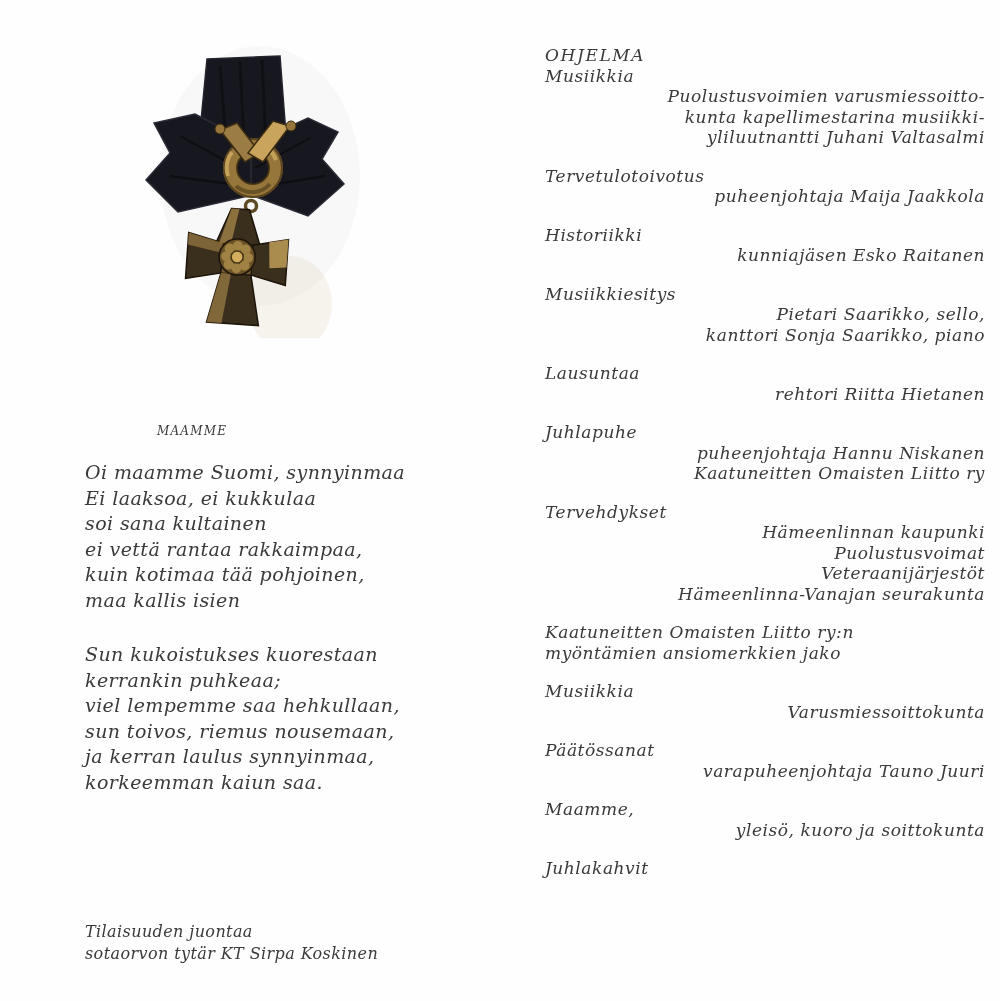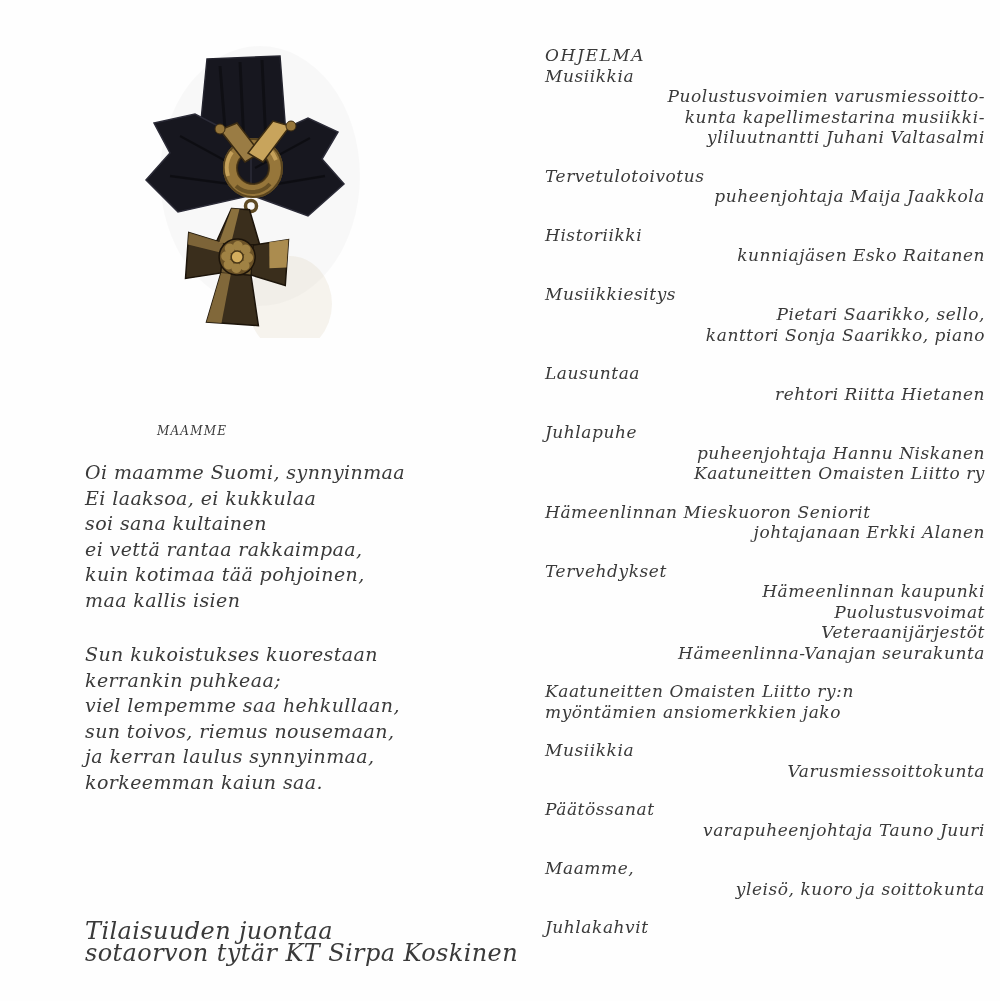--- a/index.html
+++ b/index.html
@@ -13,21 +13,21 @@
     overflow: hidden;
   }
   .medal-wrap { position: absolute; left: 140px; top: 26px; width: 240px; height: 312px; }
   .poem-title {
     position: absolute; left: 157px; top: 424px;
     font-size: 12px; letter-spacing: 1.2px;
   }
   .stanza { position: absolute; left: 85px; font-size: 19px; line-height: 25.5px; letter-spacing: 0.4px; }
   .stanza-1 { top: 460px; }
   .stanza-2 { top: 642px; }
-  .host-note { position: absolute; left: 85px; top: 921px; font-size: 24px; line-height: 21.5px; letter-spacing: 0.4px; }
+  .host-note { position: absolute; left: 85px; top: 921px; font-size: 16px; line-height: 21.5px; letter-spacing: 0.4px; }
   .program {
     position: absolute; left: 545px; top: 45px; width: 440px;
     font-size: 17px; line-height: 20.5px; letter-spacing: 0.55px;
   }
   .prog-title { letter-spacing: 1.6px; font-style: italic; }
   .prog-item { margin-bottom: 18px; }
   .prog-detail { padding-left: 74px; text-align: right; }
   .line { min-height: 20.5px; }
 </style>
 </head>
@@ -143,24 +143,20 @@
     <div class="line prog-label">Lausuntaa</div>
     <div class="line prog-detail">rehtori Riitta Hietanen</div>
   </div>
 
   <div class="prog-item">
     <div class="line prog-label">Juhlapuhe</div>
     <div class="line prog-detail">puheenjohtaja Hannu Niskanen</div>
     <div class="line prog-detail">Kaatuneitten Omaisten Liitto ry</div>
   </div>
 
-  <div class="prog-item">
-    <div class="line prog-label">Hämeenlinnan Mieskuoron Seniorit</div>
-    <div class="line prog-detail">johtajanaan Erkki Alanen</div>
-  </div>
 
   <div class="prog-item">
     <div class="line prog-label">Tervehdykset</div>
     <div class="line prog-detail">Hämeenlinnan kaupunki</div>
     <div class="line prog-detail">Puolustusvoimat</div>
     <div class="line prog-detail">Veteraanijärjestöt</div>
     <div class="line prog-detail">Hämeenlinna-Vanajan seurakunta</div>
   </div>
 
   <div class="prog-item">

